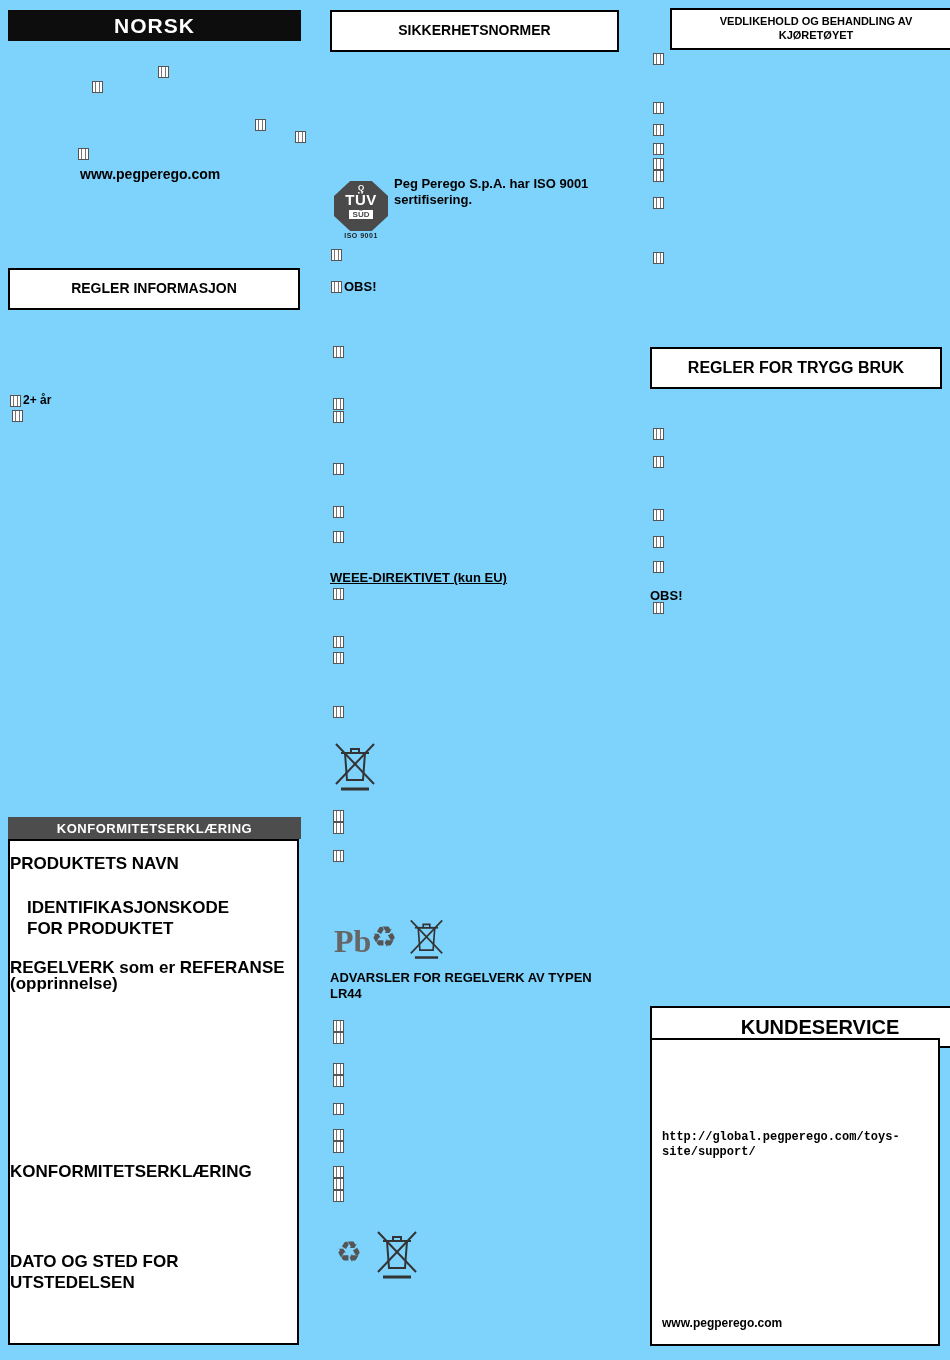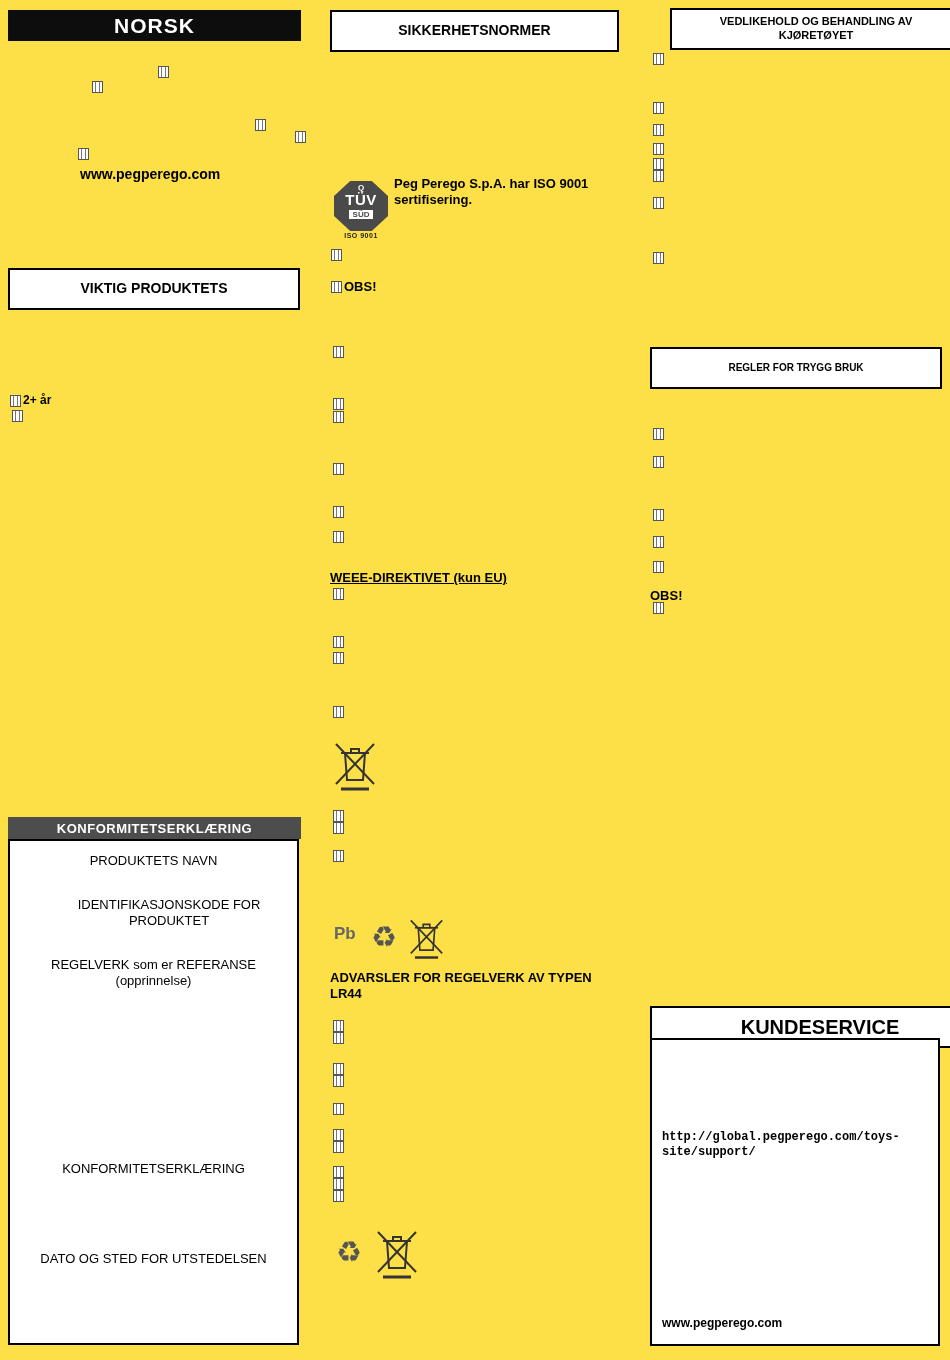--- a/index.html
+++ b/index.html
@@ -1,17 +1,17 @@
 <!DOCTYPE html>
 <html><head>
 <meta charset="utf-8">
 <style>
   html,body { margin:0; padding:0; background:#ffffff; }
   .page {
-    position:relative; width:950px; height:1360px; background:#fde047;
+    position:relative; width:950px; height:1360px; background:#7dd3fc;
     font-family:"Liberation Sans", sans-serif; color:#000; overflow:hidden;
   }
   .btext { position:absolute; font-weight:bold; color:#000; line-height:1.25; }
   .underline { text-decoration:underline; }
   .hdr-black {
     position:absolute; background:#0d0d0d; color:#fff; font-weight:bold;
     display:flex; align-items:center; justify-content:center; text-align:center;
     letter-spacing:1px;
   }
   .hdr-box {
@@ -19,59 +19,59 @@
     display:flex; align-items:center; justify-content:center; text-align:center;
     line-height:1.25; box-sizing:border-box; padding:19px;
   }
   .hdr-gray {
     position:absolute; background:#4d4d4d; color:#fff; font-weight:bold;
     display:flex; align-items:center; justify-content:center; text-align:center;
     letter-spacing:0.5px;
   }
   .frame-box { position:absolute; border:2px solid #000; background:#fff; box-sizing:border-box; }
   .decl-label {
-    position:absolute; left:0; width:100%; text-align:center;
-    font-weight:normal; font-size:13px; line-height:1.25;
+    position:absolute; left:0; width:100%; text-align:left;
+    font-weight:bold; font-size:17px; line-height:1.25;
   }
   .tofu {
     position:absolute; width:11px; height:12px; border:1px solid #555; box-sizing:border-box;
     background-image:linear-gradient(90deg, transparent 2px, #777 2px, #777 3px, transparent 3px, transparent 6px, #777 6px, #777 7px, transparent 7px);
     background-color:#fff;
   }
   .tuv-badge { position:absolute; width:58px; text-align:center; }
   .tuv-oct {
     width:54px; height:50px; margin:0 auto; background:#4a4a4a; color:#fff; position:relative;
     clip-path:polygon(30% 0,70% 0,100% 30%,100% 70%,70% 100%,30% 100%,0 70%,0 30%);
   }
   .tuv-q { font-size:8px; font-weight:bold; padding-top:3px; line-height:1; }
   .tuv-main { font-size:15px; font-weight:bold; line-height:1.1; letter-spacing:0.5px; }
   .tuv-sub { font-size:8px; font-weight:bold; background:#fff; color:#4a4a4a; width:24px; margin:1px auto 0; line-height:1.2; }
   .tuv-iso { font-size:7px; font-weight:bold; color:#222; margin-top:1px; letter-spacing:0.5px; }
-  .pb-symbol { position:absolute; font-weight:bold; font-size:17px; color:#666; line-height:1; }
+  .pb-symbol { position:absolute; font-weight:bold; font-size:32px; color:#666; line-height:1;font-family:Liberation Serif, serif; }
   .recycle { position:absolute; font-size:29px; color:#555; line-height:1; }
   .icon-bin { position:absolute; line-height:0; }
 </style>
 </head>
 <body>
 
 <div class="page">
 
   <div class="hdr-black" style="left:8px; top:10px; width:293px; height:31px; font-size:21px;">NORSK</div>
 
   <div class="btext" style="left:80px; top:166px; font-size:14px;">www.pegperego.com</div>
 
-  <div class="hdr-box" style="left:8px; top:268px; width:292px; height:30px; font-size:14px;">VIKTIG PRODUKTETS</div>
+  <div class="hdr-box" style="left:8px; top:268px; width:292px; height:30px; font-size:14px;">REGLER INFORMASJON</div>
 
   <div class="btext" style="left:23px; top:393px; font-size:12px;">2+ år</div>
 
   <div class="hdr-gray" style="left:8px; top:817px; width:293px; height:22px; font-size:13px;">KONFORMITETSERKLÆRING</div>
 
   <div class="frame-box" style="left:8px; top:839px; width:291px; height:506px;">
     <div class="decl-label" style="top:12px;">PRODUKTETS NAVN</div>
-    <div class="decl-label" style="top:56px; left:49px; width:220px;">IDENTIFIKASJONSKODE FOR PRODUKTET</div>
+    <div class="decl-label" style="top:56px; left:17px; width:220px;">IDENTIFIKASJONSKODE FOR PRODUKTET</div>
     <div class="decl-label" style="top:116px;">REGELVERK som er REFERANSE</div>
     <div class="decl-label" style="top:132px;">(opprinnelse)</div>
     <div class="decl-label" style="top:320px;">KONFORMITETSERKLÆRING</div>
     <div class="decl-label" style="top:410px;">DATO OG STED FOR UTSTEDELSEN</div>
   </div>
 
   <div class="hdr-box" style="left:330px; top:10px; width:289px; height:28px; font-size:14px;">SIKKERHETSNORMER</div>
 
   <div class="tuv-badge" style="left:332px; top:181px;">
     <div class="tuv-oct">
@@ -127,21 +127,21 @@
         <path d="M18 13 L18 9 L26 9 L26 13"></path>
         <line x1="3" y1="4" x2="41" y2="44"></line>
         <line x1="41" y1="4" x2="3" y2="44"></line>
         <line x1="8" y1="49" x2="36" y2="49" stroke-width="3"></line>
       </g>
     </svg>
   </div>
 
   <div class="hdr-box" style="left:670px; top:8px; width:292px; height:37px; font-size:11px;">VEDLIKEHOLD OG BEHANDLING AV KJØRETØYET</div>
 
-  <div class="hdr-box" style="left:650px; top:347px; width:292px; height:23px; font-size:10px;">REGLER FOR TRYGG BRUK</div>
+  <div class="hdr-box" style="left:650px; top:347px; width:292px; height:23px; font-size:16px;">REGLER FOR TRYGG BRUK</div>
 
   <div class="btext" style="left:650px; top:588px; font-size:13px;">OBS!</div>
 
   <div class="hdr-box" style="left:650px; top:1006px; width:340px; height:30px; font-size:20px;">KUNDESERVICE</div>
 
   <div class="frame-box" style="left:650px; top:1038px; width:290px; height:308px;">
     <div class="btext" style="left:10px; top:90px; font-size:12px;font-family:Liberation Mono, monospace;">http://global.pegperego.com/toys-site/support/</div>
     <div class="btext" style="left:10px; top:276px; font-size:12px;">www.pegperego.com</div>
   </div>
 

